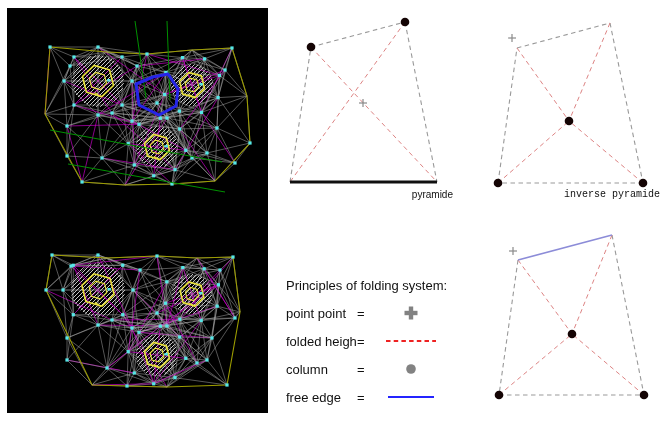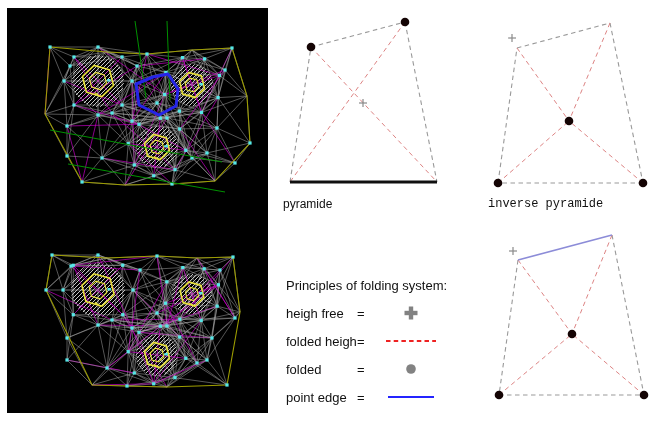--- a/index.html
+++ b/index.html
@@ -8,21 +8,21 @@
     font-family:"Liberation Sans",sans-serif;color:#111;overflow:hidden;
   }
   .abs{position:absolute;}
   #cad-panel{left:7px;top:8px;width:261px;height:405px;}
   #cad-svg{display:block;width:261px;height:405px;}
   .diagram{position:absolute;}
   #diagram-pyramide{left:283px;top:10px;width:170px;}
   #diagram-inverse{left:488px;top:10px;width:172px;font-family:Liberation Mono, monospace;}
   #diagram-free{left:488px;top:227px;width:176px;}
   .diagram svg{display:block;}
-  .diagram-label{text-align:left;font-size:12px;margin-top:10px;line-height:13px;color:#111;}
+  .diagram-label{text-align:right;font-size:10px;margin-top:0;line-height:13px;color:#111;}
   #legend{left:286px;top:278px;width:178px;height:132px;font-size:13px;}
   .legend-title{position:absolute;left:0;top:0;white-space:nowrap;}
   .legend-row{position:absolute;left:0;width:178px;height:18px;}
   .legend-label{position:absolute;left:0;top:2px;white-space:nowrap;}
   .legend-eq{position:absolute;left:71px;top:2px;}
   .legend-symbol{position:absolute;left:95px;top:0;width:60px;height:18px;
     display:flex;align-items:center;justify-content:center;}
 </style>
 </head>
 <body>
@@ -880,52 +880,52 @@
       <circle cx="84" cy="107" r="4.3" fill="#140404"></circle>
       <line x1="21" y1="24" x2="29" y2="24" stroke="#8a8a8a" stroke-width="1.2"></line>
       <line x1="25" y1="20" x2="25" y2="28" stroke="#8a8a8a" stroke-width="1.2"></line>
     </svg>
 </div>
 
 <div id="legend" class="abs">
   <div class="legend-title">Principles of folding system:</div>
 
   <div class="legend-row" style="top:26px">
-    <span class="legend-label">heigh free</span>
+    <span class="legend-label">point point</span>
     <span class="legend-eq">=</span>
     <span class="legend-symbol">
         <svg width="52" height="14">
           <rect x="19.5" y="4.8" width="13" height="4.4" fill="#828282"></rect>
           <rect x="23.8" y="0.5" width="4.4" height="13" fill="#828282"></rect>
         </svg>
       </span>
   </div>
 
   <div class="legend-row" style="top:54px">
     <span class="legend-label">folded heigh</span>
     <span class="legend-eq">=</span>
     <span class="legend-symbol">
         <svg width="52" height="14">
           <line x1="1" y1="7" x2="51" y2="7" stroke="#ee2222" stroke-width="2" stroke-dasharray="4.5,3.2"></line>
         </svg>
       </span>
   </div>
 
   <div class="legend-row" style="top:82px">
-    <span class="legend-label">folded</span>
+    <span class="legend-label">column</span>
     <span class="legend-eq">=</span>
     <span class="legend-symbol">
         <svg width="52" height="14">
           <circle cx="26" cy="7" r="4.8" fill="#828282"></circle>
         </svg>
       </span>
   </div>
 
   <div class="legend-row" style="top:110px">
-    <span class="legend-label">point edge</span>
+    <span class="legend-label">free edge</span>
     <span class="legend-eq">=</span>
     <span class="legend-symbol">
         <svg width="52" height="14">
           <line x1="3" y1="7" x2="49" y2="7" stroke="#2424ff" stroke-width="1.8"></line>
         </svg>
       </span>
   </div>
 </div>
 
 </body></html>

